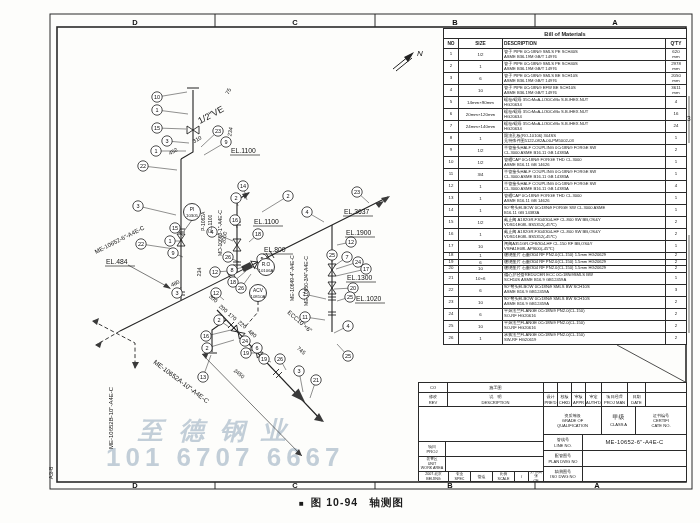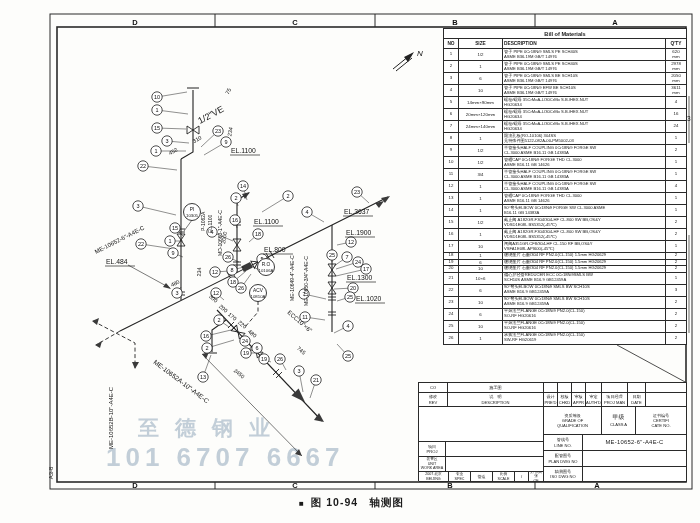--- a/index.html
+++ b/index.html
@@ -1,20 +1,20 @@
 <!DOCTYPE html>
 <html><head>
 <meta charset="utf-8">
 <style>
   html,body{margin:0;padding:0;}
   body{width:700px;height:523px;position:relative;background:#fdfdfb;
        font-family:"Liberation Sans","DejaVu Sans",sans-serif;color:#1a1a1a;overflow:hidden;}
   .abs{position:absolute;}
   
-  #wm1{left:138px;top:414px;font-size:21px;letter-spacing:16px;color:rgba(158,178,194,.62);font-weight:bold;}
+  #wm1{left:138px;top:414px;font-size:25px;letter-spacing:16px;color:rgba(158,178,194,.62);font-weight:bold;font-style:italic;}
   #wm2{left:106px;top:442px;font-size:26px;letter-spacing:5px;color:rgba(158,178,194,.62);font-weight:bold;}
   
   #bom{left:443px;top:28px;width:243px;background:#fff;}
   #bom table{border-collapse:collapse;table-layout:fixed;width:243px;}
   #bom th,#bom td{border:1px solid #2a2a2a;padding:0 1px;overflow:hidden;vertical-align:middle;}
   #bom .t th{font-size:5.6px;height:9px;font-weight:bold;text-align:center;}
   #bom .h th{font-size:4.8px;height:9px;text-align:left;font-weight:bold;}
   #bom .h th.c{text-align:center;}
   #bom tr.h2{height:12px;}
   #bom tr.h1{height:6.5px;}

